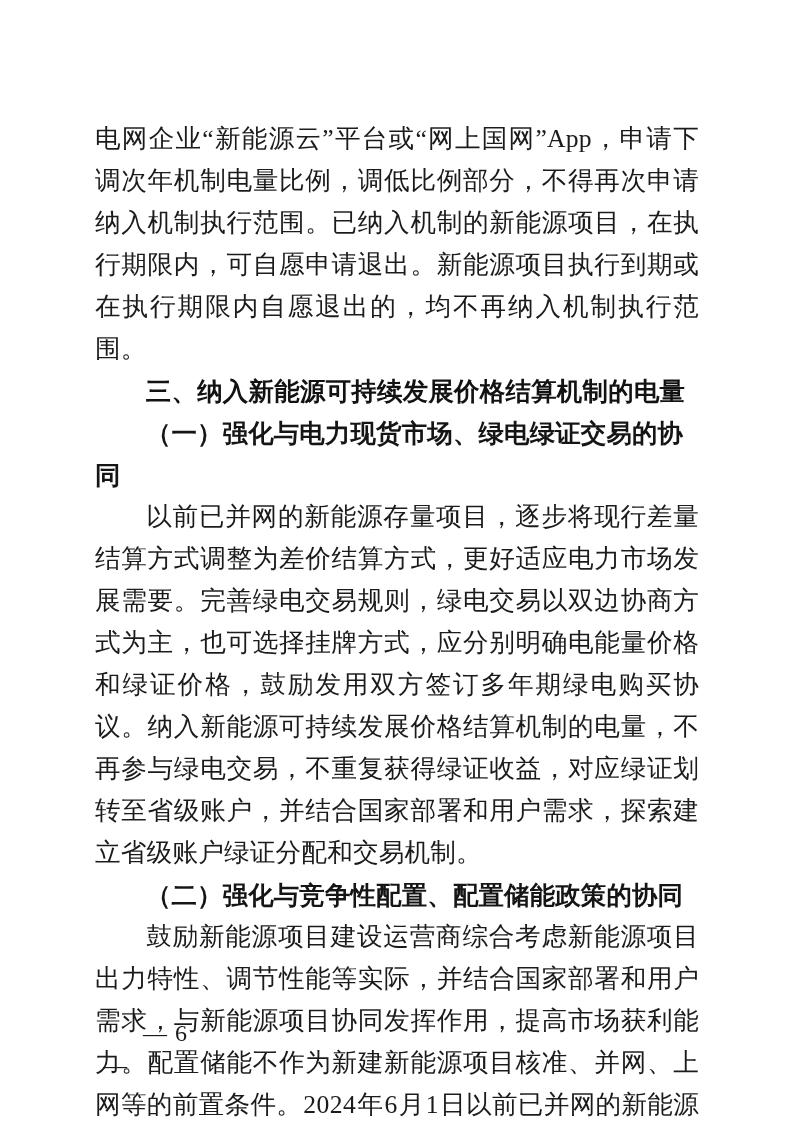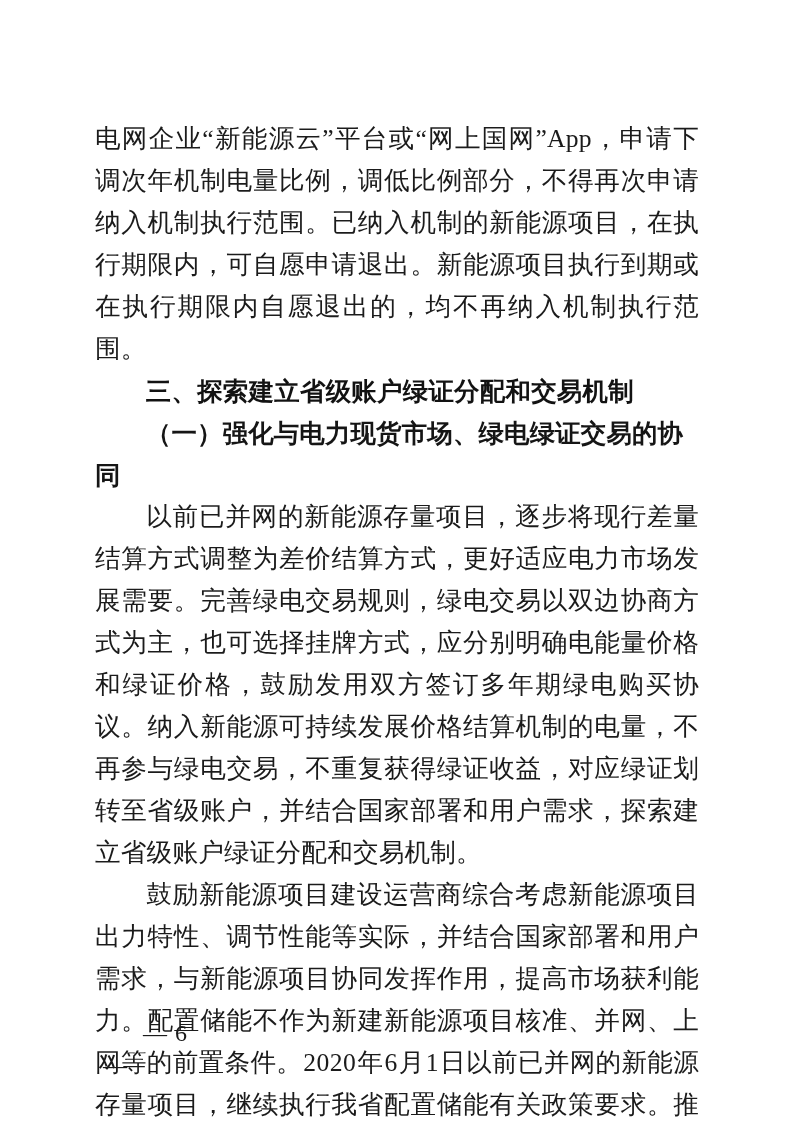--- a/index.html
+++ b/index.html
@@ -107,28 +107,29 @@
 </style>
 </head>
 <body>
 
 <div class="page">
 
   <div class="content">
 
     <p class="para cont">电网企业“新能源云”平台或“网上国网”App，申请下调次年机制电量比例，调低比例部分，不得再次申请纳入机制执行范围。已纳入机制的新能源项目，在执行期限内，可自愿申请退出。新能源项目执行到期或在执行期限内自愿退出的，均不再纳入机制执行范围。</p>
 
-    <h2 class="h-section">三、探索建立省级账户绿证分配和交易机制</h2>
+    <h2 class="h-section">三、纳入新能源可持续发展价格结算机制的电量</h2>
 
     <h3 class="h-sub">（一）强化与电力现货市场、绿电绿证交易的协同</h3>
 
     <p class="para indent">以前已并网的新能源存量项目，逐步将现行差量结算方式调整为差价结算方式，更好适应电力市场发展需要。完善绿电交易规则，绿电交易以双边协商方式为主，也可选择挂牌方式，应分别明确电能量价格和绿证价格，鼓励发用双方签订多年期绿电购买协议。纳入新能源可持续发展价格结算机制的电量，不再参与绿电交易，不重复获得绿证收益，对应绿证划转至省级账户，并结合国家部署和用户需求，探索建立省级账户绿证分配和交易机制。</p>
 
+    <h3 class="h-sub">（二）强化与竞争性配置、配置储能政策的协同</h3>
 
-    <p class="para indent"><span>鼓励新能源项目建设运营商综合考虑新能源项目出力特性、调节性能等实际，并结合国家部署和用户需求，与新能源项目协同发挥作用，提高市场获利能力。配置储能不作为新建新能源项目核准、并网、上网等的前置条件。</span><span class="num">2020</span><span>年</span><span class="num">6</span><span>月</span><span class="num">1</span><span>日</span><span>以前已并网的新能源存量项目，继续执行我省配置储能有关政策要求。推动新型储能参与电能量市场、辅助服务市场，有序建立可靠容量补</span></p>
+    <p class="para indent"><span>鼓励新能源项目建设运营商综合考虑新能源项目出力特性、调节性能等实际，并结合国家部署和用户需求，与新能源项目协同发挥作用，提高市场获利能力。配置储能不作为新建新能源项目核准、并网、上网等的前置条件。</span><span class="num">2024</span><span>年</span><span class="num">6</span><span>月</span><span class="num">1</span><span>日</span><span>以前已并网的新能源存量项目，继续执行我省配置储能有关政策要求。推动新型储能参与电能量市场、辅助服务市场，有序建立可靠容量补</span></p>
 
   </div>
 
   <div class="footer">
     <div class="footer-line footer-main">— 6</div>
     <div class="footer-line footer-orphan">—</div>
   </div>
 
 </div>
 

